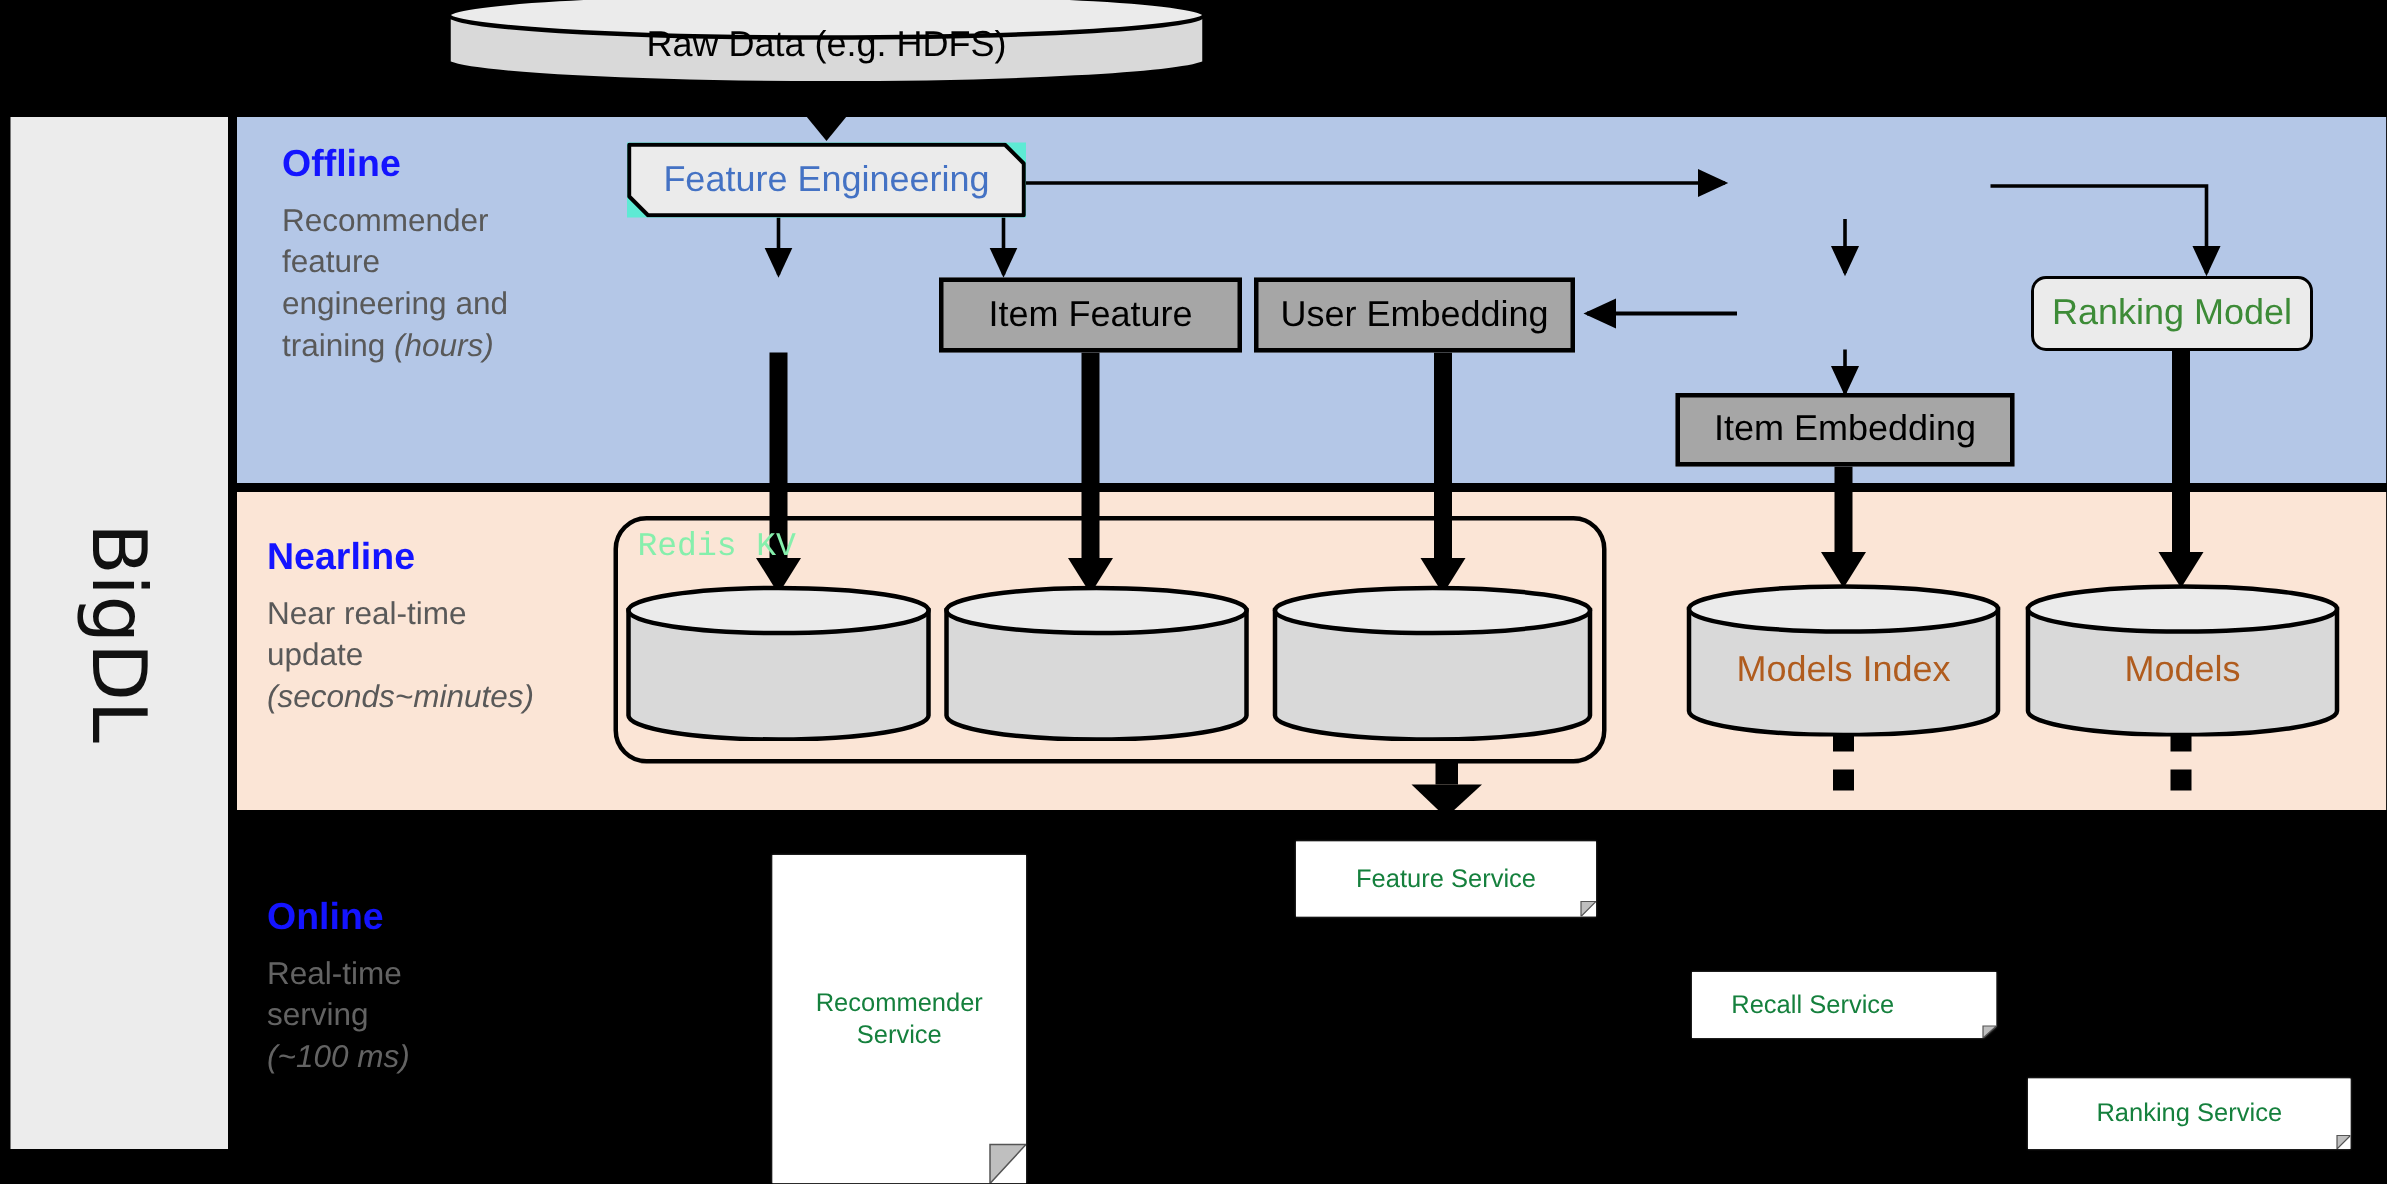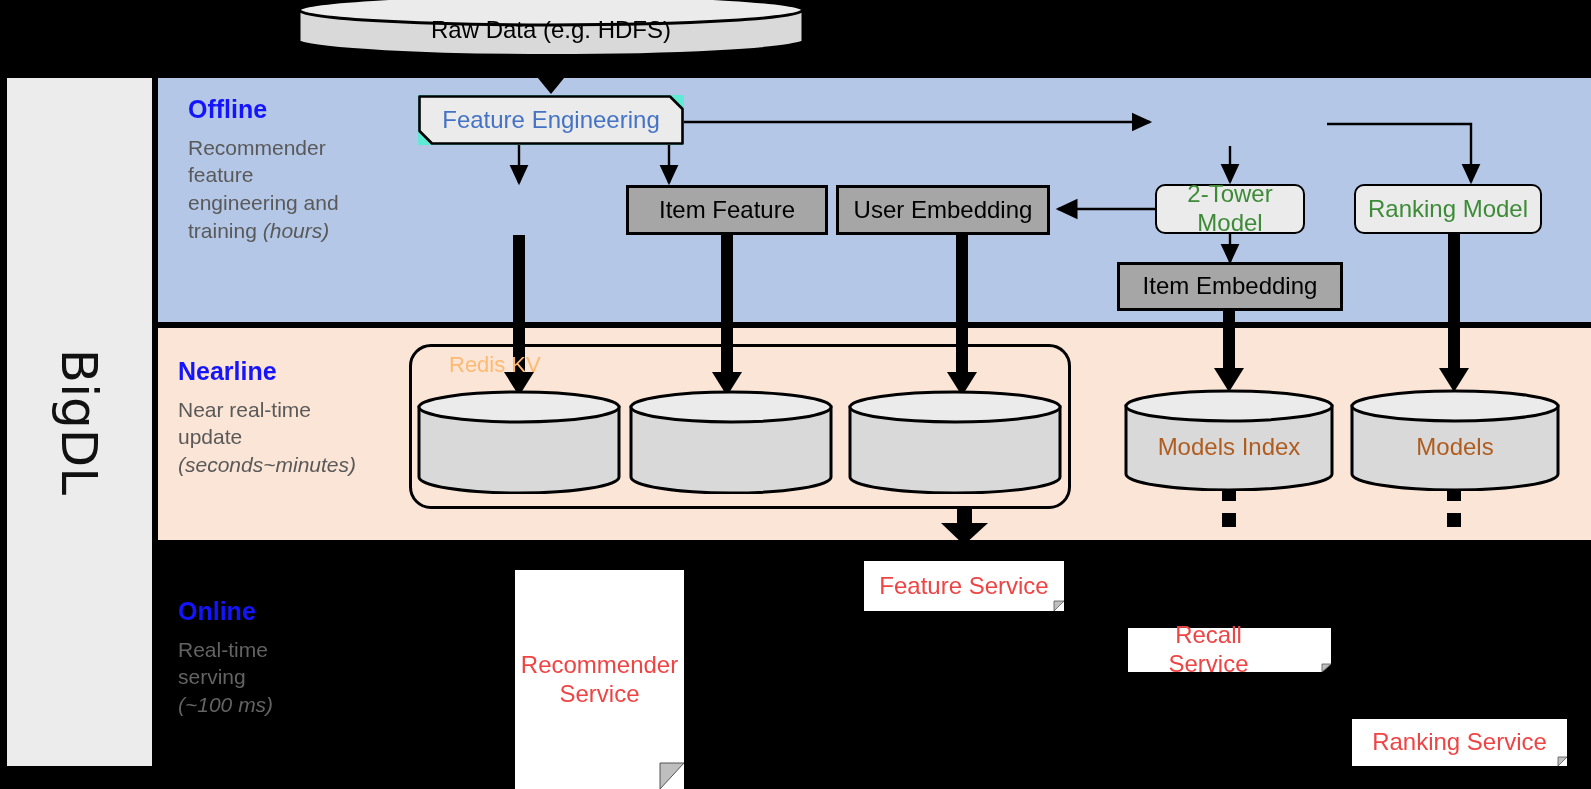--- a/index.html
+++ b/index.html
@@ -115,22 +115,22 @@
     position: absolute;
     inset: 0;
     display: flex;
     align-items: center;
     justify-content: center;
   }
 
   
   .docbox {
     background: #ffffff;
-    color: #ef4444;
-    font-size: 24px;
+    color: #15803d;
+    font-size: 17px;
     filter: drop-shadow(0 0 0.6px #555);
   }
   .docbox .db-inner {
     position: absolute;
     inset: 0;
     display: flex;
     align-items: center;
     justify-content: center;
     text-align: center;
     padding: 0 6px;
@@ -154,23 +154,24 @@
   #redis-container {
     position: absolute;
     left: 409px; top: 344px; width: 662px; height: 165px;
     border: 3px solid #000000;
     border-radius: 22px;
     box-sizing: border-box;
     background: transparent;
   }
   #redis-label {
     position: absolute;
-    left: 449px; top: 352px;
+    left: 425px; top: 352px;
     font-size: 22px;
-    color: #fdba74;
+    color: #86efac;
+    font-family: Liberation Mono, monospace;
   }
 
   svg.overlay {
     position: absolute;
     left: 0; top: 0;
     width: 1591px; height: 789px;
     pointer-events: none;
   }
 </style>
 </head>
@@ -316,23 +317,20 @@
   <div class="box greybox" style="left:626px; top:185px; width:202px; height:50px;">
     <span>Item Feature</span>
   </div>
   <div class="box greybox" style="left:1117px; top:262px; width:226px; height:49px;">
     <span>Item Embedding</span>
   </div>
   <div class="box greybox" style="left:836px; top:185px; width:214px; height:50px;">
     <span>User Embedding</span>
   </div>
 
-  <div class="box procbox green" style="left:1155px; top:184px; width:150px; height:50px;">
-    <span>2-Tower Model</span>
-  </div>
   <div class="box procbox green" style="left:1354px; top:184px; width:188px; height:50px;">
     <span>Ranking Model</span>
   </div>
 
   <div id="redis-container"></div>
   <div id="redis-label">Redis KV</div>
 
   <div class="cyl" style="left:417px; top:390px; width:204px; height:104px;">
     <svg width="204" height="104" viewBox="0 0 204 104">
       <path d="M2,17 L2,87 A100,16 0 0 0 202,87 L202,17 Z" fill="#d9d9d9" stroke="#000" stroke-width="3"></path>
@@ -380,21 +378,21 @@
     <svg width="169" height="219" viewBox="0 0 169 219" style="position:absolute;left:0;top:0;">
       <path d="M0,0 L169,0 L169,193 L145,219 L0,219 Z" fill="#ffffff"></path>
       <path d="M169,193 L145,219 L145,193 Z" fill="#bfbfbf" stroke="#555" stroke-width="1"></path>
     </svg>
     <div class="db-inner" style="flex-direction:column;">
       <span>Recommender</span>
       <span>Service</span>
     </div>
   </div>
 
-  <div class="box docbox" style="left:1128px; top:628px; width:161px; height:44px;">
+  <div class="box docbox" style="left:1128px; top:648px; width:161px; height:44px;">
     <svg width="203" height="44" viewBox="0 0 203 44" style="position:absolute;left:0;top:0;">
       <path d="M0,0 L203,0 L203,36 L194,44 L0,44 Z" fill="#ffffff"></path>
       <path d="M203,36 L194,44 L194,36 Z" fill="#bfbfbf" stroke="#555" stroke-width="0.8"></path>
     </svg>
     <div class="db-inner">Recall Service</div>
   </div>
 
   <div class="box docbox" style="left:1352px; top:719px; width:215px; height:47px;">
     <svg width="215" height="47" viewBox="0 0 215 47" style="position:absolute;left:0;top:0;">
       <path d="M0,0 L215,0 L215,38 L206,47 L0,47 Z" fill="#ffffff"></path>

